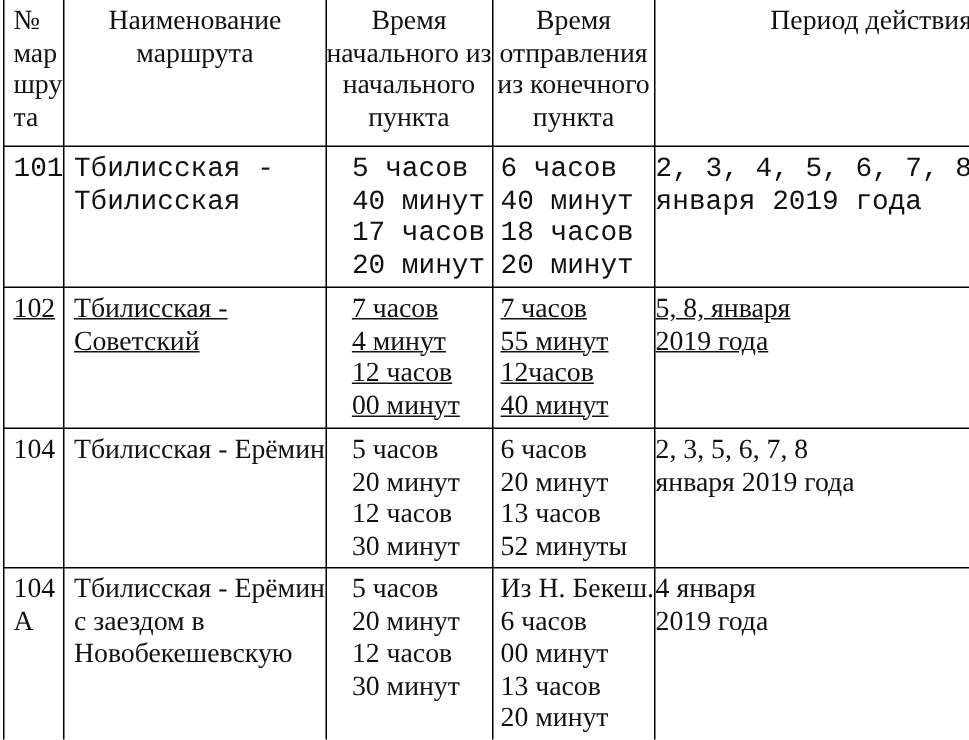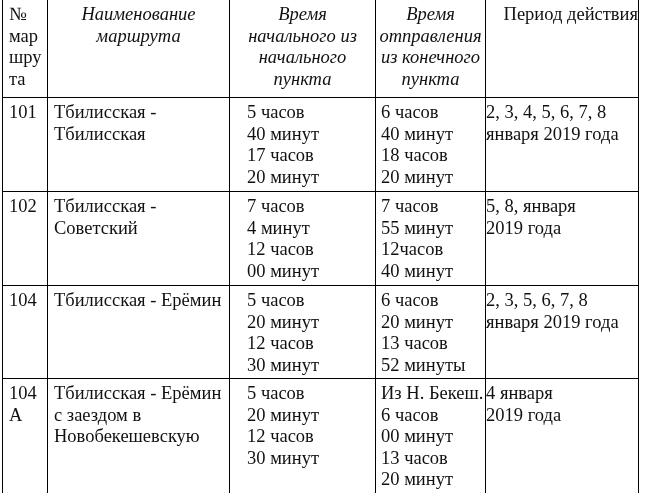--- a/index.html
+++ b/index.html
@@ -30,25 +30,25 @@
     font-weight: normal;
     line-height: 21.5px;
   }
   .c1 { width: 45px; }
   .c2 { width: 182px; }
   .c3 { width: 146px; }
   .c4 { width: 110px; }
   .c5 { width: 153px; }
   .hdr-row th { height: 93px; padding-top: 5px; }
   .hdr-no { text-align: left; padding-left: 6px !important; }
-  .hdr-center { text-align: center; font-style: italic; }
+  .hdr-center { text-align: center; }
   .hdr-period { text-align: right; padding-left: 5px !important; margin-left: 24px; }
   .row td { padding-top: 4px; }
-  .r1 td { height: 89px; }
-  .r2 td { height: 89px; }
+  .r1 td { height: 89px; font-family: Liberation Mono, monospace; }
+  .r2 td { height: 89px; text-decoration: underline; }
   .r3 td { height: 88px; }
   .r4 td { height: 112px; }
   .cell-no { padding-left: 6px !important; }
   .cell-name { padding-left: 6px !important; }
   .cell-dep1 { padding-left: 17px !important; margin-top: 39px; }
   .cell-dep2 { padding-left: 5px !important; margin-top: 12px; }
   .cell-period { text-align: left; }
   .line { display: block; white-space: nowrap; }
 </style>
 </head>

